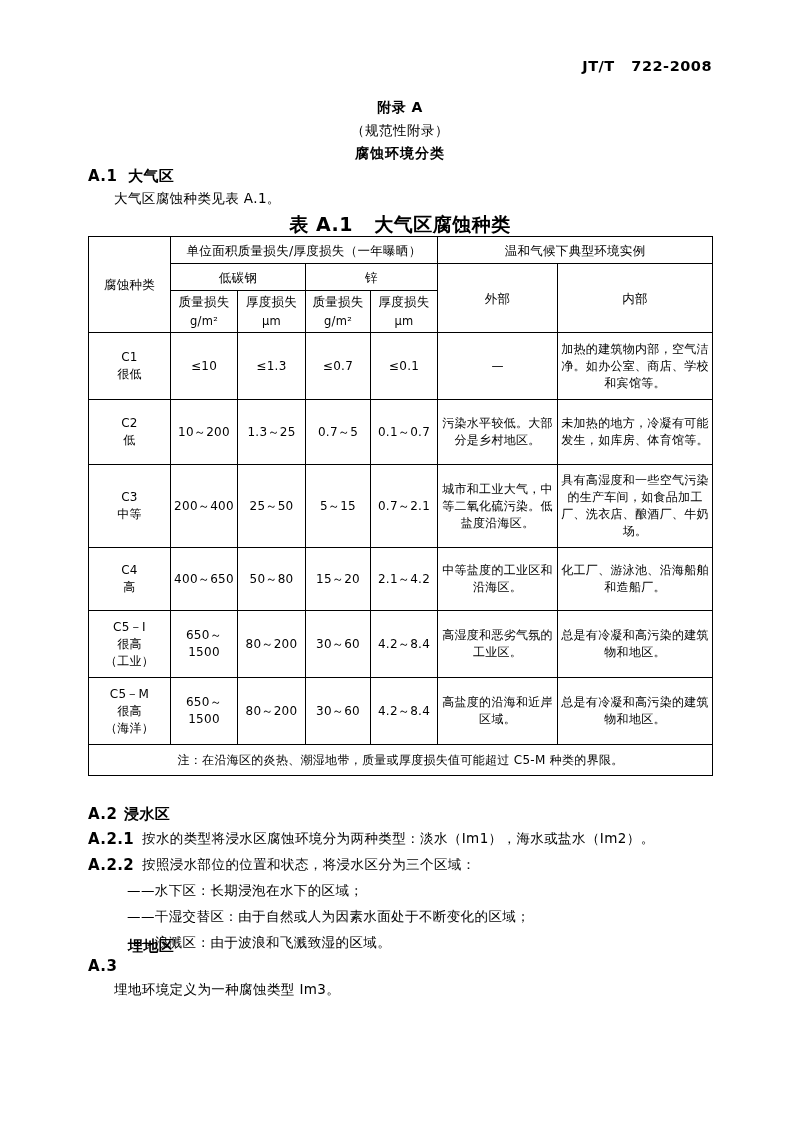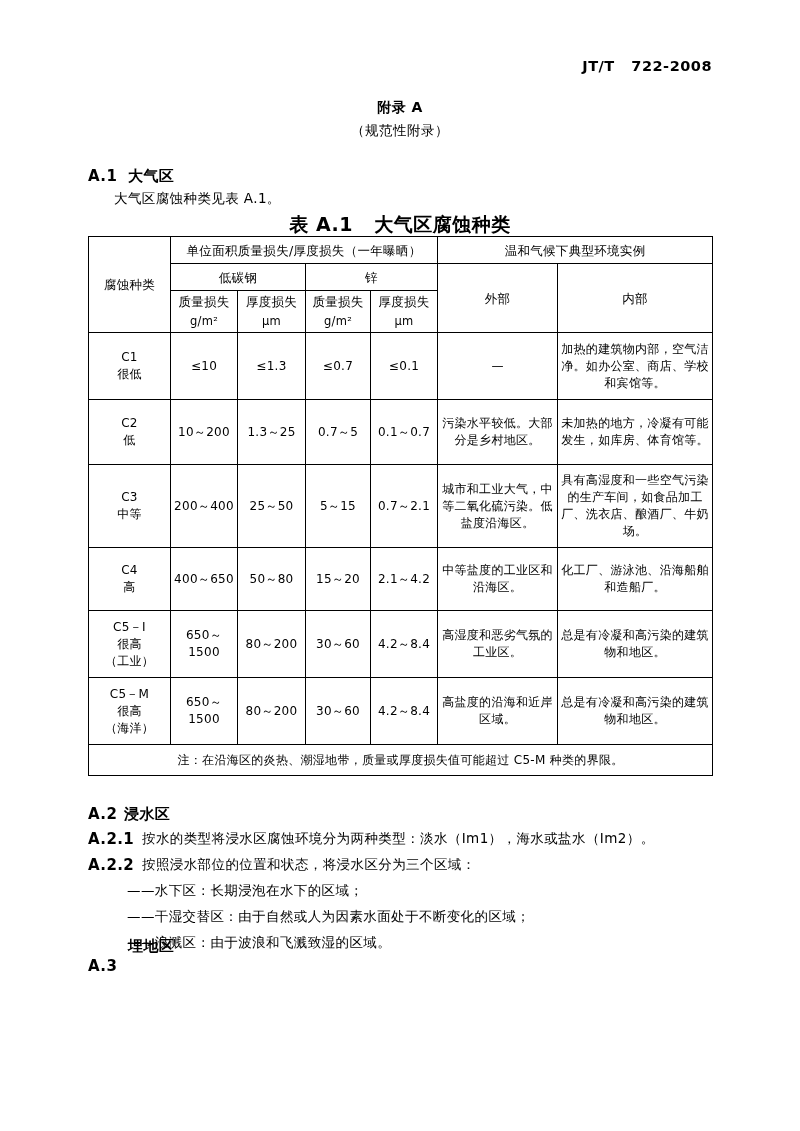--- a/index.html
+++ b/index.html
@@ -149,20 +149,21 @@
 </head>
 <body>
 
 <div id="page">
 
   <div class="doc-header">JT/T   722-2008</div>
 
   <div class="annex-block">
     <div class="annex-title">附录 A</div>
     <div class="annex-sub">（规范性附录）</div>
+    <div class="annex-name">腐蚀环境分类</div>
   </div>
 
   <div class="clause-h" style="top:167px; left:88px;">A.1</div>
   <div class="clause-h" style="top:167px; left:128px;">大气区</div>
   <div class="body-line" style="top:190px; left:114px;">大气区腐蚀种类见表 A.1。</div>
 
   <div class="table-caption">表 A.1   大气区腐蚀种类</div>
 
   <table id="corrosion-table">
     <colgroup>
@@ -296,16 +297,17 @@
 
   <div class="clause-h" style="top:856px; left:88px;">A.2.2</div>
   <div class="body-line" style="top:856px; left:142px;">按照浸水部位的位置和状态，将浸水区分为三个区域：</div>
 
   <div class="body-line" style="top:908px; left:127px;">——干湿交替区：由于自然或人为因素水面处于不断变化的区域；</div>
   <div class="body-line" style="top:882px; left:127px;">——水下区：长期浸泡在水下的区域；</div>
   <div class="body-line" style="top:934px; left:127px;">——浪溅区：由于波浪和飞溅致湿的区域。</div>
 
   <div class="clause-h" style="top:957px; left:88px;">A.3</div>
   <div class="clause-h" style="top:937px; left:128px;">埋地区</div>
+  <div class="body-line" style="top:981px; left:114px;">埋地环境定义为一种腐蚀类型 Im3。</div>
 
   <div class="page-number">12</div>
 
 </div>
 
 </body></html>

